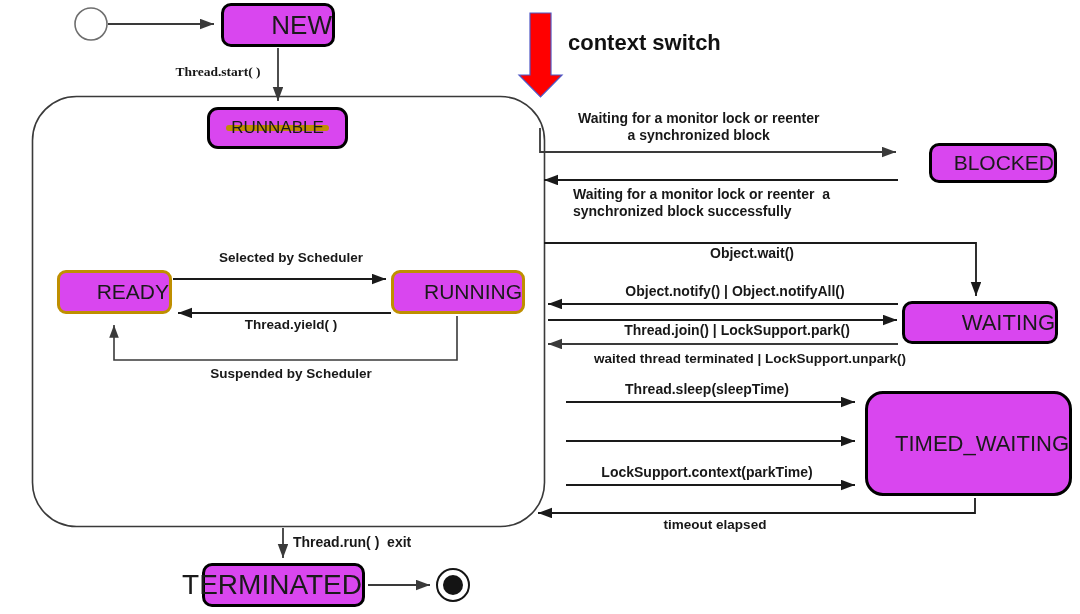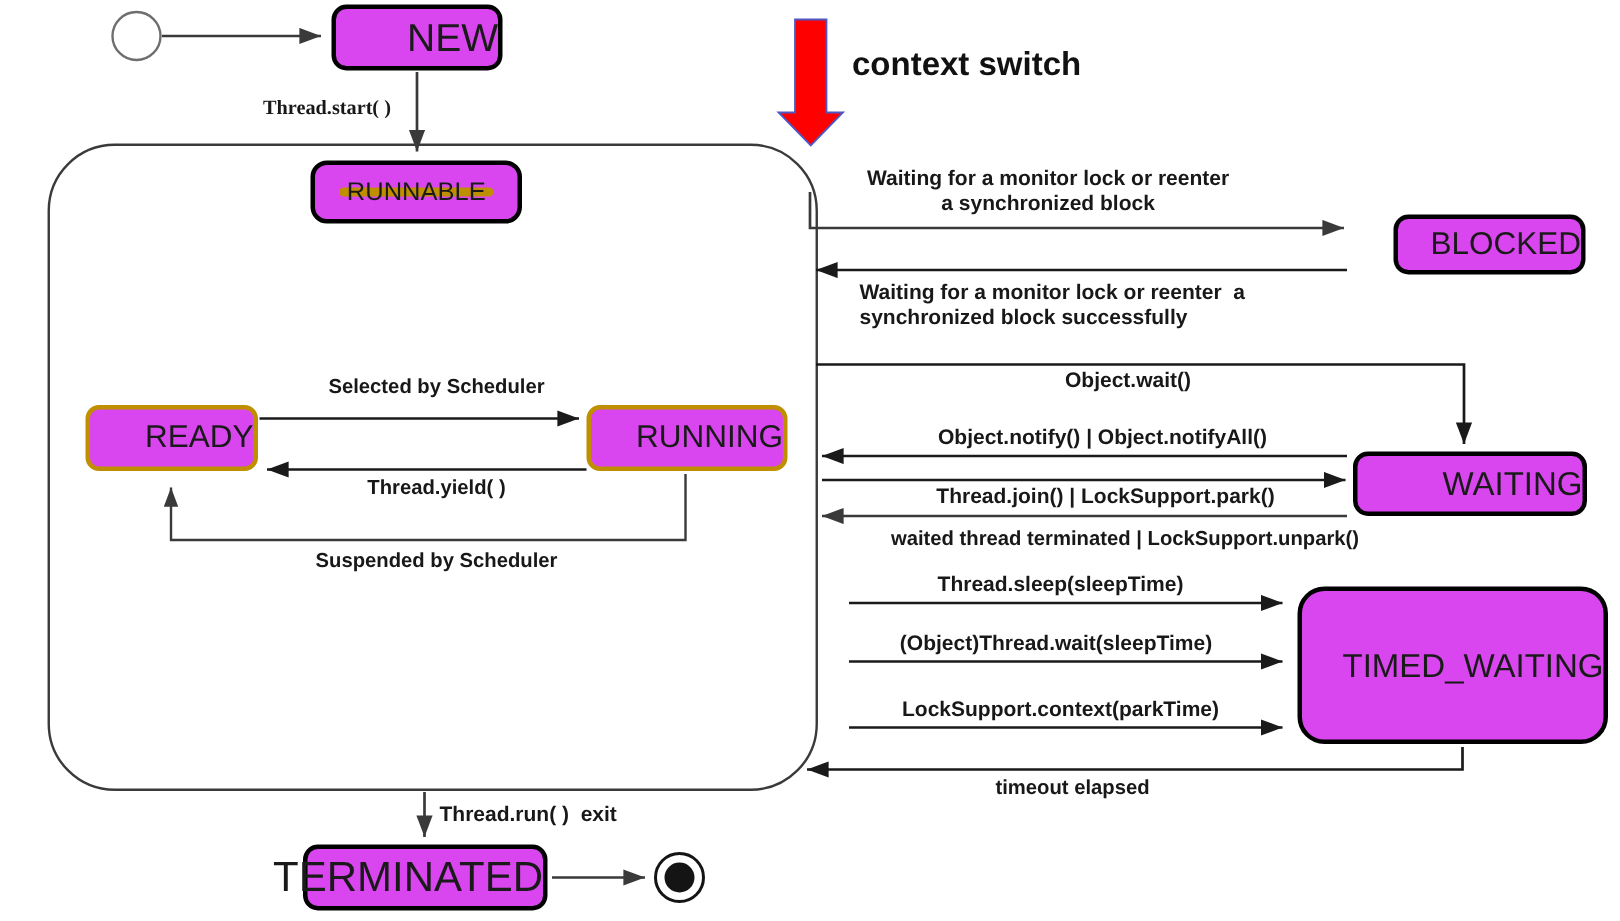--- a/index.html
+++ b/index.html
@@ -197,21 +197,20 @@
   <div class="edge-label center" style="left:752px; top:245px; font-size:14px;">Object.wait()</div>
 
   <div class="edge-label center" style="left:735px; top:283px; font-size:14px;">Object.notify() | Object.notifyAll()</div>
 
   <div class="edge-label center" style="left:737px; top:322px; font-size:14px;">Thread.join() | LockSupport.park()</div>
 
   <div class="edge-label center" style="left:750px; top:351px; font-size:13.5px;">waited thread terminated | LockSupport.unpark()</div>
 
   <div class="edge-label center" style="left:707px; top:381px; font-size:14px;">Thread.sleep(sleepTime)</div>
 
-  <div class="edge-label center" style="left:704px; top:420px; font-size:14px;">(Object)Thread.wait(sleepTime)</div>
 
   <div class="edge-label center" style="left:707px; top:464px; font-size:14px;">LockSupport.context(parkTime)</div>
 
   <div class="edge-label center" style="left:715px; top:517px; font-size:13.5px;">timeout elapsed</div>
 
   <div class="edge-label left" style="left:293px; top:534px; font-size:14px;">Thread.run( )  exit</div>
 
 </div>
 
 </body></html>

